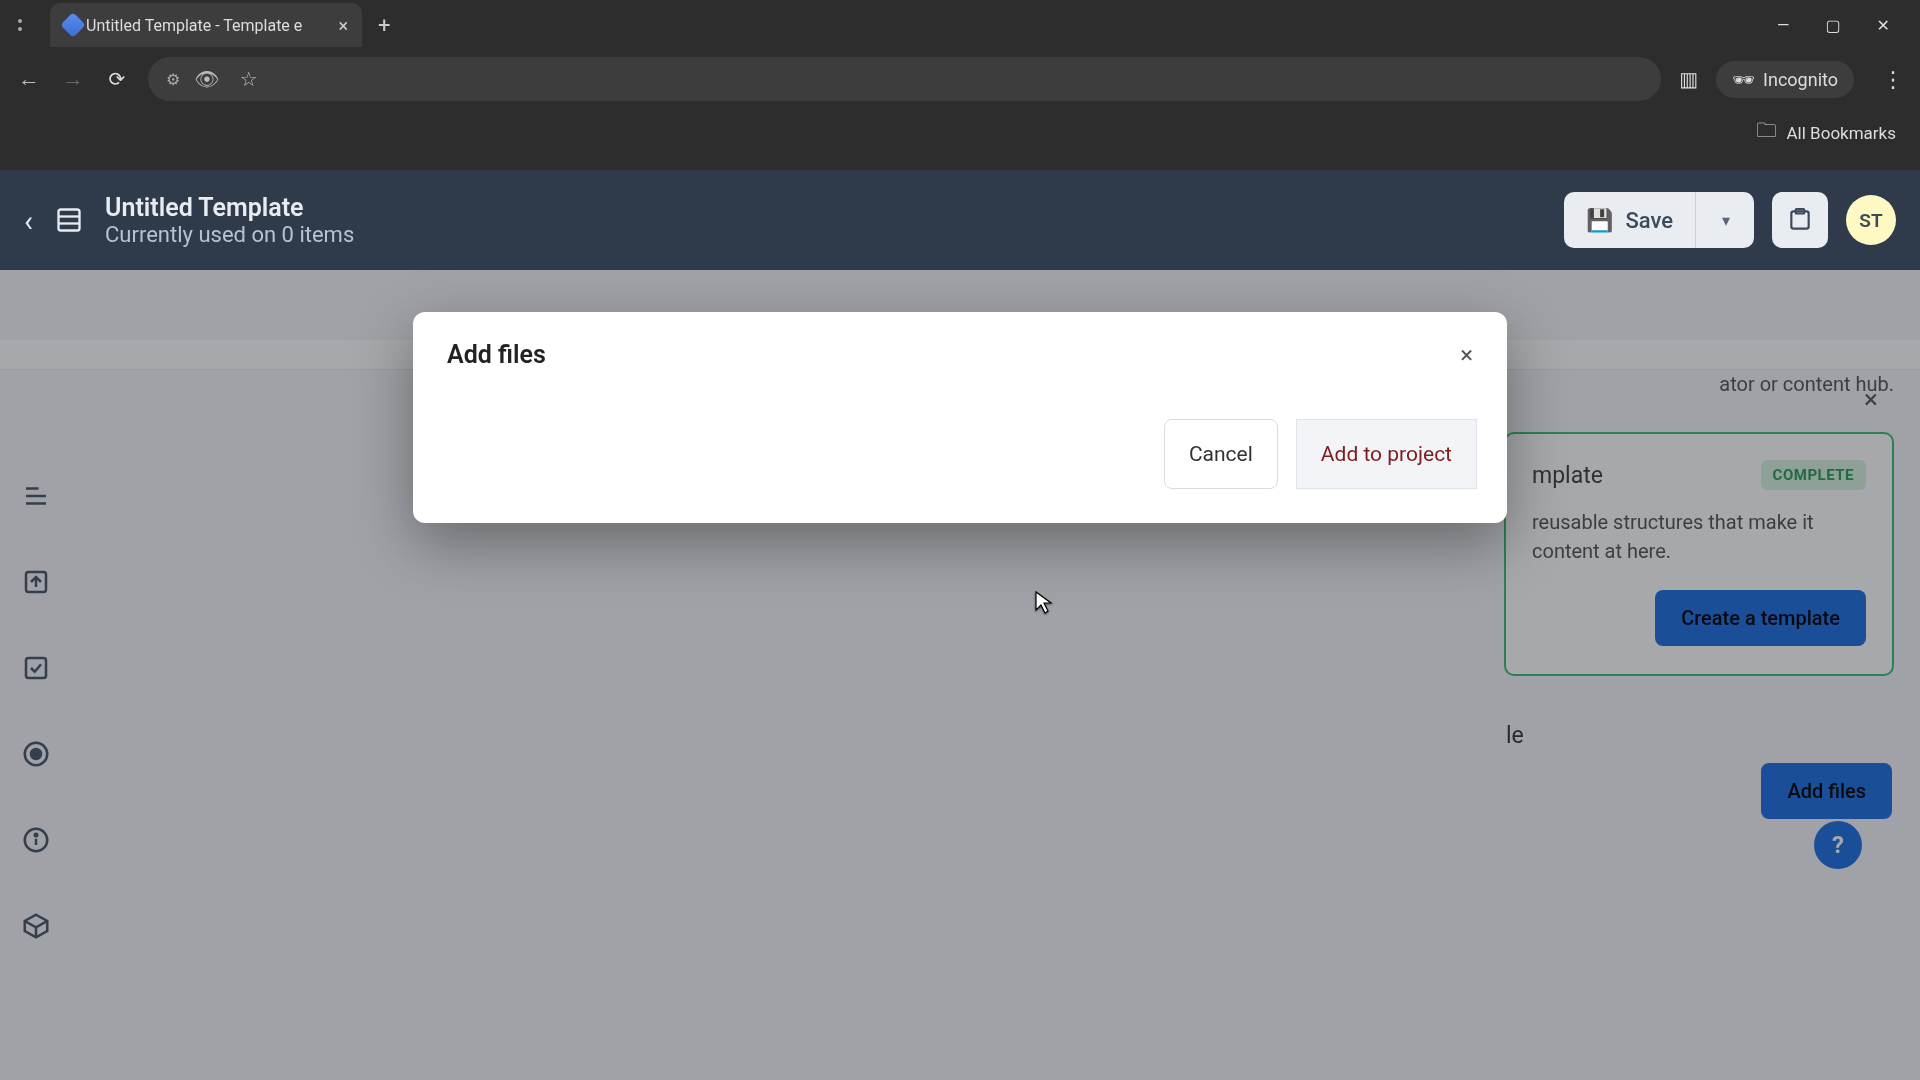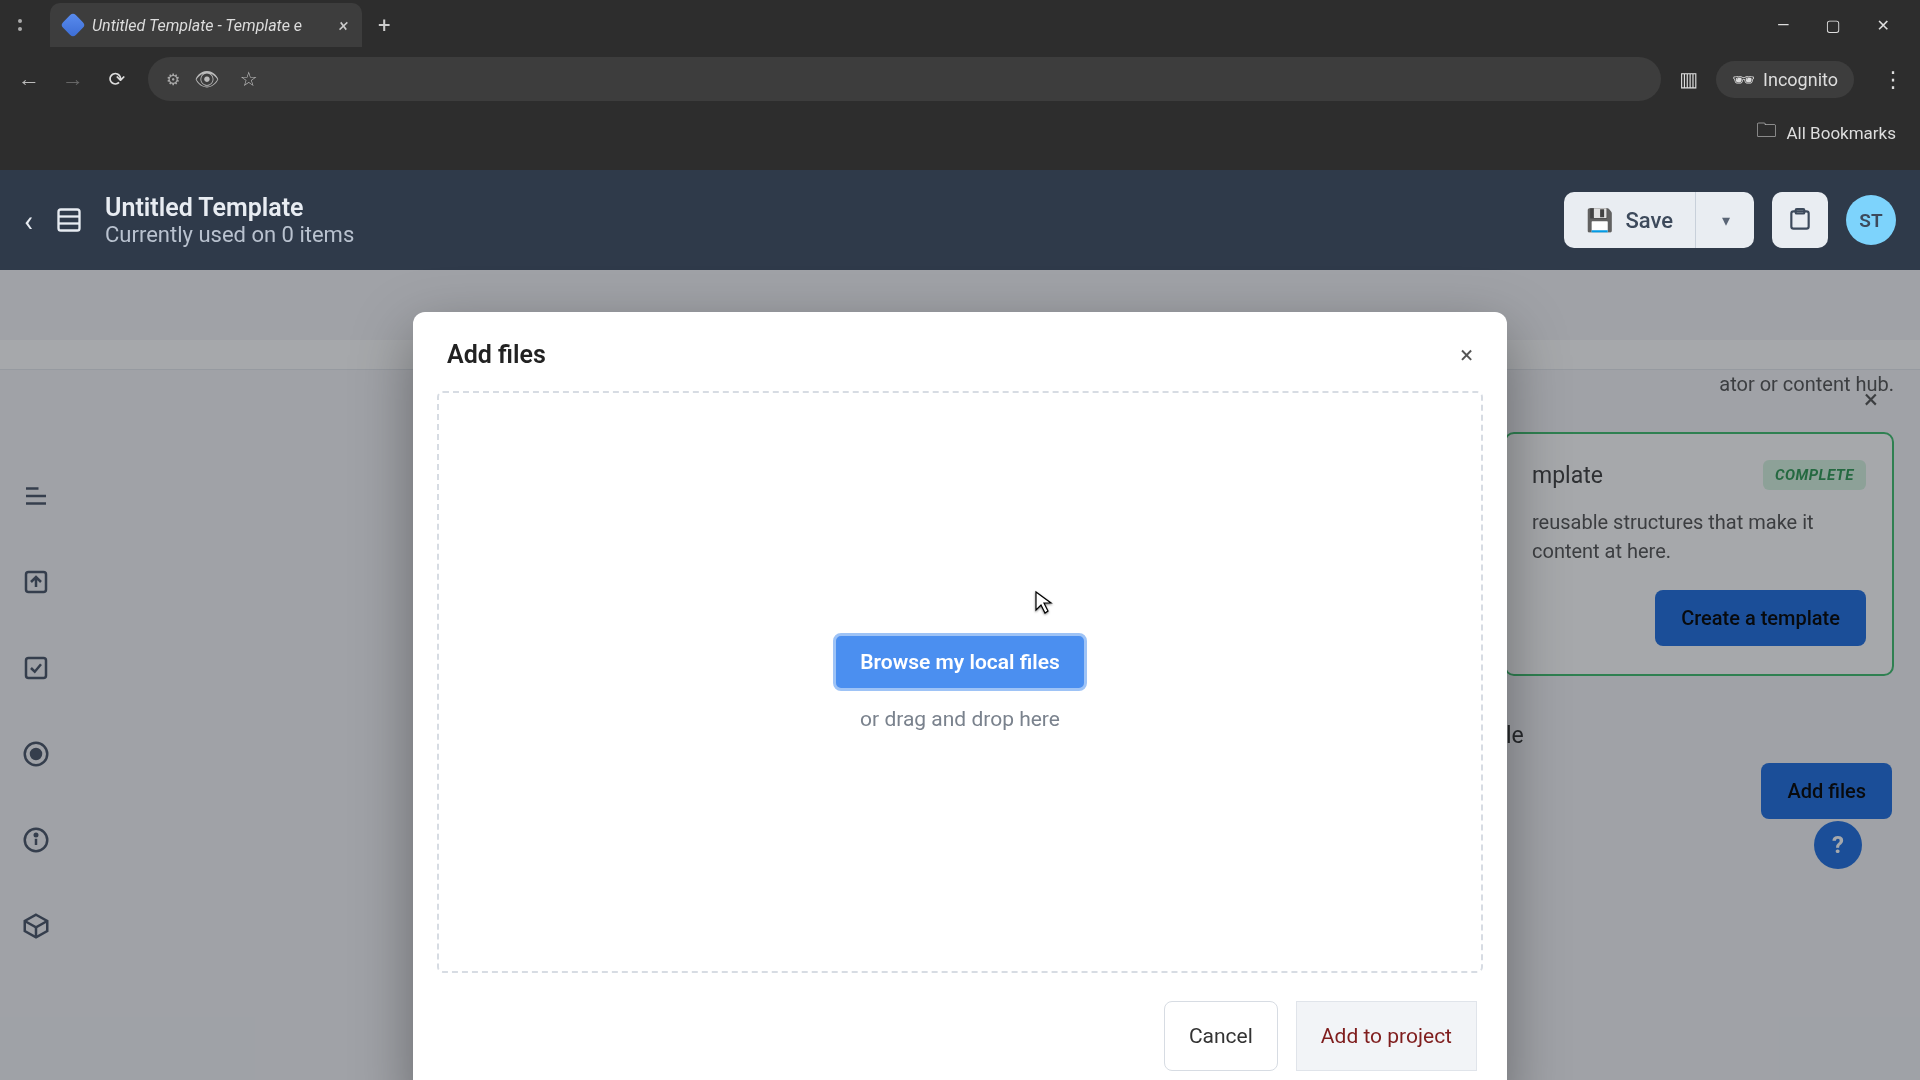--- a/index.html
+++ b/index.html
@@ -3,21 +3,21 @@
 <meta charset="utf-8">
 <style>
 * { margin:0; padding:0; box-sizing:border-box; font-family:-apple-system,BlinkMacSystemFont,"Segoe UI",Roboto,sans-serif; }
 body { width:1920px; height:1080px; background:#2d2d2d; overflow:hidden; position:relative; }
 
 
 .browser-chrome { position:absolute; top:0; left:0; right:0; height:170px; background:#2d2d2d; }
 .tab-bar { height:50px; display:flex; align-items:center; padding:0 8px; }
 .dot-menu { width:24px; height:50px; display:flex; flex-direction:column; justify-content:center; gap:4px; padding-left:10px; }
 .dot-menu span { width:4px; height:4px; background:#aaa; border-radius:50%; }
-.tab { display:flex; align-items:center; background:#3d3d3d; border-radius:10px 10px 0 0; height:44px; padding:0 14px; margin-left:18px; gap:10px; width:312px;font-style:italic; }
+.tab { display:flex; align-items:center; background:#3d3d3d; border-radius:10px 10px 0 0; height:44px; padding:0 14px; margin-left:18px; gap:4px; width:312px; }
 .tab-favicon { width:18px; height:18px; background:linear-gradient(135deg,#5b8def,#3b6cd4); border-radius:4px; transform:rotate(45deg); }
 .tab-title { color:#ddd; font-size:16px; flex:1; white-space:nowrap; overflow:hidden; text-overflow:ellipsis; }
 .tab-close { color:#ccc; font-size:18px; cursor:pointer; }
 .new-tab { color:#ccc; font-size:22px; margin-left:16px; cursor:pointer; }
 .window-ctrls { margin-left:auto; display:flex; gap:36px; padding-right:22px; color:#ddd; }
 .window-ctrls span { cursor:pointer; font-size:16px; }
 
 .addr-bar { height:58px; display:flex; align-items:center; padding:0 16px; gap:18px; }
 .nav-btn { width:26px; color:#bbb; font-size:22px; text-align:center; cursor:pointer; }
 .nav-btn.disabled { color:#666; }
@@ -40,36 +40,36 @@
 .tmpl-icon { width:28px; height:28px; display:flex; align-items:center; justify-content:center; }
 .tmpl-icon svg { stroke:#e8ecf2; }
 .tmpl-block { display:flex; flex-direction:column; }
 .tmpl-title { font-size:25px; font-weight:600; }
 .tmpl-sub { font-size:22px; color:#b9c2cf; }
 .header-right { margin-left:auto; display:flex; align-items:center; gap:18px; }
 .save-btn { display:flex; align-items:center; gap:12px; background:#e9edf2; color:#3d4a5c; border-radius:10px; height:56px; padding:0 10px 0 22px; font-size:22px; font-weight:500; cursor:pointer; }
 .save-btn .divider { width:1px; height:56px; background:#c8d0da; margin-left:10px; }
 .save-chevron { padding:0 14px; font-size:16px; color:#5a6576; }
 .sq-btn { width:56px; height:56px; background:#e9edf2; border-radius:10px; display:flex; align-items:center; justify-content:center; cursor:pointer; }
-.avatar { width:50px; height:50px; border-radius:50%; background:#7dd3fc; color:#3d4a5c; display:flex; align-items:center; justify-content:center; font-size:19px; font-weight:600; }
+.avatar { width:50px; height:50px; border-radius:50%; background:#fef9c3; color:#3d4a5c; display:flex; align-items:center; justify-content:center; font-size:19px; font-weight:600; }
 
 .app-body { position:absolute; top:100px; left:0; right:0; bottom:0; background:#f5f6f8; }
 
 .left-rail { position:absolute; left:10px; top:200px; display:flex; flex-direction:column; gap:34px; }
 .rail-btn { width:52px; height:52px; display:flex; align-items:center; justify-content:center; cursor:pointer; }
 .rail-btn svg { stroke:#4a5568; fill:none; stroke-width:2; }
 
 .right-panel { position:absolute; right:26px; top:90px; width:390px; }
 .close-panel { position:absolute; top:24px; right:16px; font-size:26px; color:#555; cursor:pointer; }
 .snippet-text { color:#555; font-size:20px; margin:12px 0 36px 0; text-align:right; }
 
 .card { border:2px solid #3fbf6f; border-radius:10px; padding:26px 26px 28px 26px; margin-bottom:40px; background:#fff; }
 .card-head { display:flex; justify-content:space-between; align-items:center; margin-bottom:18px; }
 .card-title { font-size:23px; color:#404040; }
-.badge { background:#d7f4e1; color:#2f9a55; font-size:15px; font-weight:700; padding:6px 12px; border-radius:6px; letter-spacing:0.5px;font-style:italic; }
+.badge { background:#d7f4e1; color:#2f9a55; font-size:15px; font-weight:700; padding:6px 12px; border-radius:6px; letter-spacing:0.5px; }
 .card-text { font-size:20px; color:#555; line-height:1.45; margin-bottom:24px; }
 .card .primary-btn { margin-left:auto; }
 
 .card2 { padding:6px 2px; }
 .card2-title { font-size:23px; color:#333; margin-bottom:14px; }
 .card2-text { font-size:20px; color:#555; line-height:1.45; margin-bottom:22px; }
 
 .primary-btn { background:#1f6fe0; color:#000000; border:none; border-radius:8px; padding:16px 26px; font-size:20px; font-weight:500; cursor:pointer; display:block; }
 .primary-btn.right { float:right; }
 
@@ -239,26 +239,20 @@
 
       <div class="help-bubble">?</div>
     </div>
 
     <div class="overlay">
       <div class="modal">
         <div class="modal-head">
           <div class="modal-title">Add files</div>
           <div class="modal-close">×</div>
         </div>
-        <div class="drop-wrap">
-          <div class="drop-zone">
-            <button class="browse-btn">Browse my local files</button>
-            <div class="drag-hint">or drag and drop here</div>
-          </div>
-        </div>
         <div class="modal-foot">
           <button class="btn-secondary">Cancel</button>
           <button class="btn-muted">Add to project</button>
         </div>
       </div>
     </div>
 
   </div>
 </div>
 

